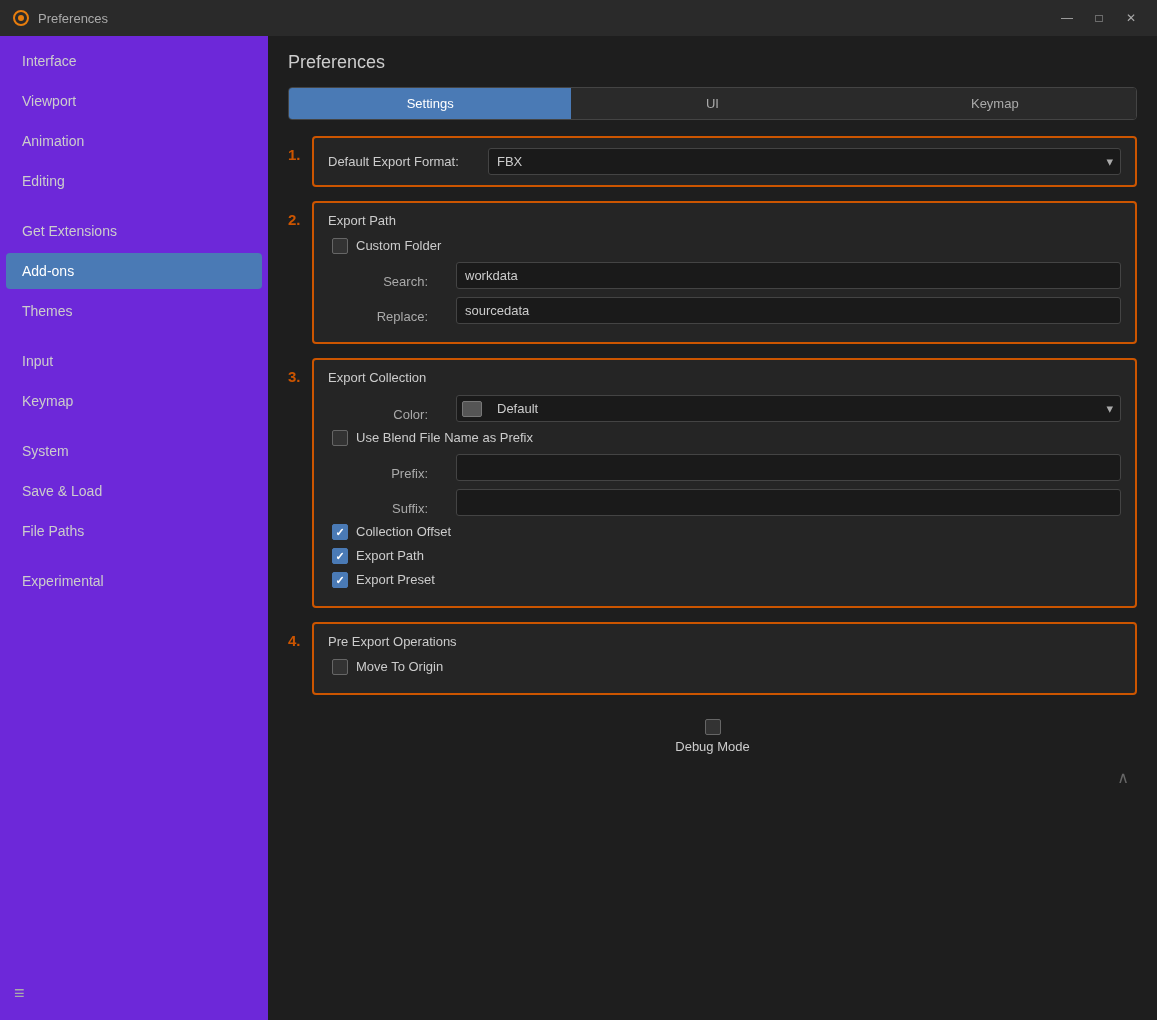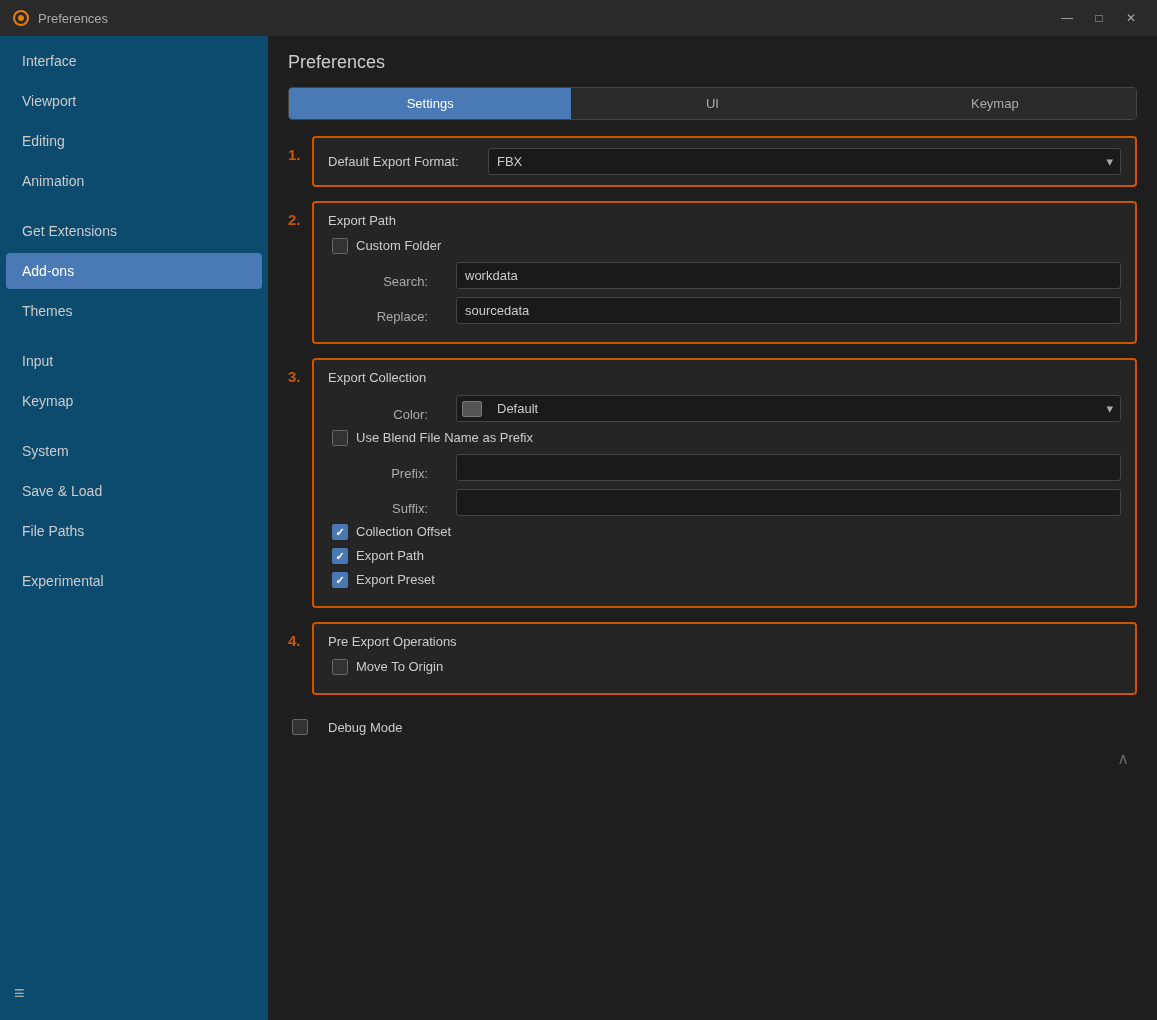--- a/index.html
+++ b/index.html
@@ -48,21 +48,21 @@
       align-items: center;
       justify-content: center;
       font-size: 12px;
     }
     .main-layout {
       display: flex;
       height: calc(1020px - 36px);
     }
     .sidebar {
       width: 268px;
-      background: #0c4a6e;
+      background: #6d28d9;
       display: flex;
       flex-direction: column;
       padding: 6px 0;
       gap: 2px;
       overflow-y: auto;
     }
     .sidebar-item {
       padding: 10px 16px;
       cursor: pointer;
       border-radius: 4px;
@@ -227,22 +227,23 @@
     .section-content {
       flex: 1;
       border: 2px solid #cc5500;
       border-radius: 4px;
       padding: 10px 14px;
       background: #252525;
     }
     .debug-row {
       display: flex;
       align-items: center;
-      gap: 20px;
+      gap: 4px;
       padding: 10px 4px;
+      flex-direction: column;
     }
     .scroll-bottom {
       display: flex;
       justify-content: flex-end;
       padding: 4px 8px;
     }
   </style>
 </head>
 <body>
 
@@ -264,24 +265,24 @@
 <div class="main-layout">
 
   <div class="sidebar">
     <div class="sidebar-item">
       <span>Interface</span>
     </div>
     <div class="sidebar-item">
       <span>Viewport</span>
     </div>
     <div class="sidebar-item">
+      <span>Animation</span>
+    </div>
+    <div class="sidebar-item">
       <span>Editing</span>
-    </div>
-    <div class="sidebar-item">
-      <span>Animation</span>
     </div>
     <div class="sidebar-divider"></div>
     <div class="sidebar-item">
       <span>Get Extensions</span>
     </div>
     <div class="sidebar-item active">
       <span>Add-ons</span>
     </div>
     <div class="sidebar-item">
       <span>Themes</span>

